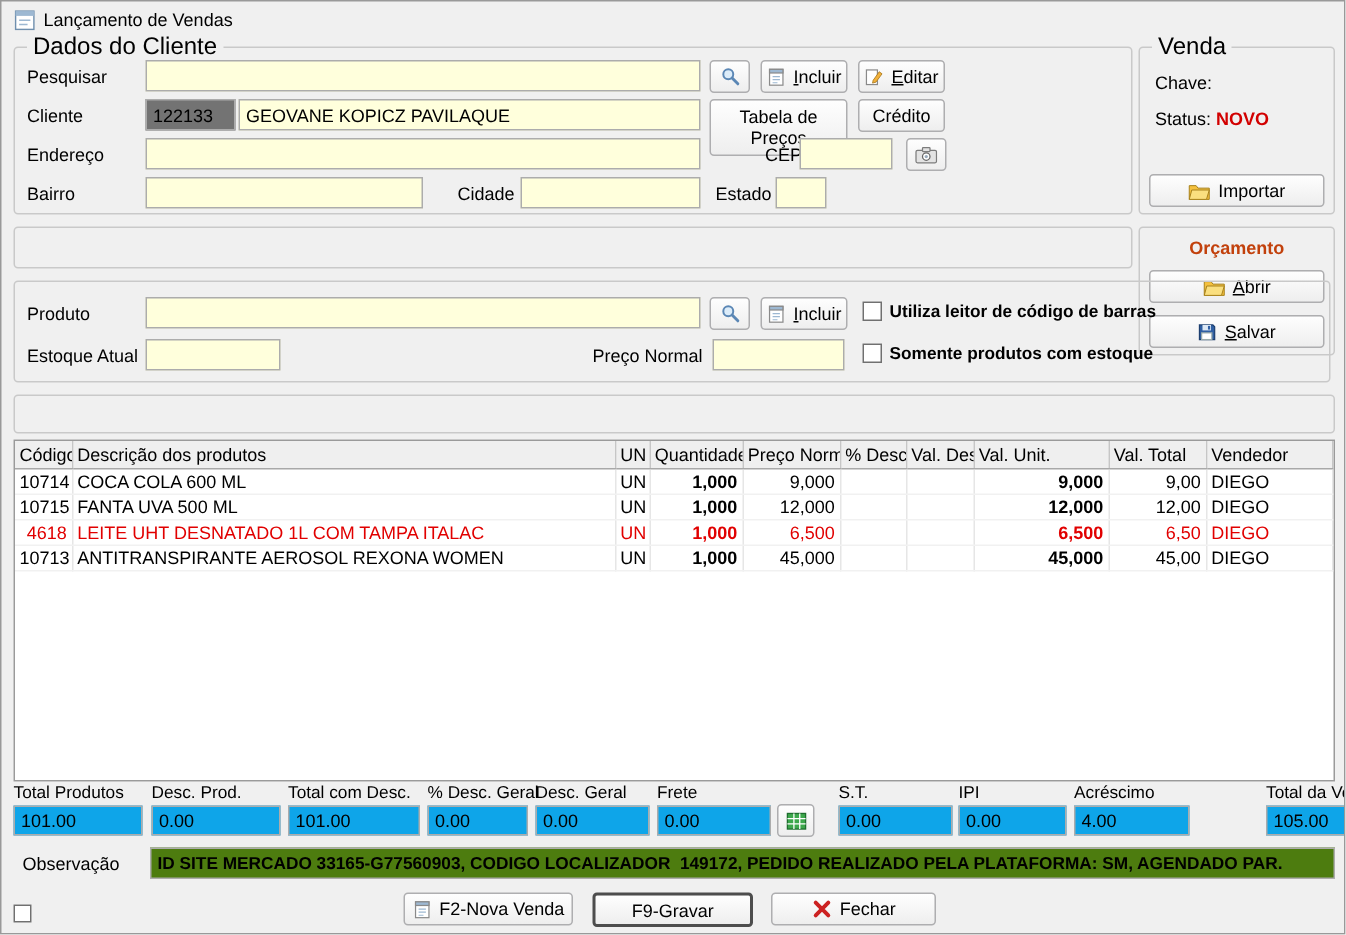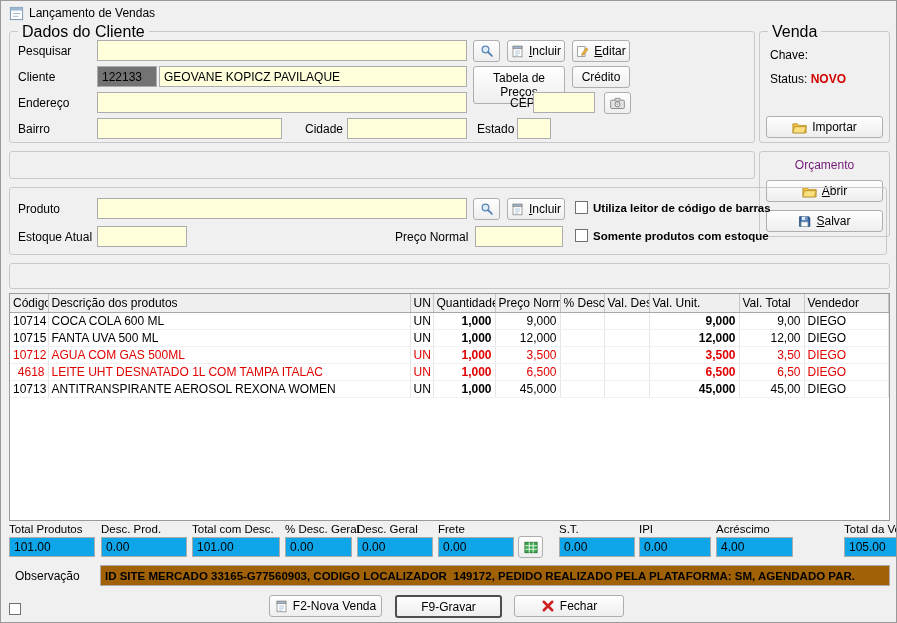--- a/index.html
+++ b/index.html
@@ -16,40 +16,40 @@
          background:linear-gradient(#fefefe,#eeeeee); border:1px solid #aeaeb0; border-radius:3px;
          font-size:12px; cursor:default; }
   .btn .btn-label { display:inline-block; }
   .btn.default { border:2px solid #4d4d4d; }
   .uline::first-letter { text-decoration:underline; }
   .cb-row { position:absolute; display:flex; align-items:center; gap:5px;font-weight:bold; }
   .cb-box { width:13px; height:13px; background:#fff; border:1px solid #707070; flex:none; }
   .cb-label { font-size:11.5px; white-space:nowrap; }
   .status-new { color:#d20000; font-weight:bold; }
   .orc-title { position:absolute; top:6px; left:0; width:100%; text-align:center;
-               color:#701a75; font-weight:normal; }
+               color:#c2410c; font-weight:bold; }
   
   .grid { position:absolute; left:8px; top:292px; width:881px; height:228px;
           background:#fff; border:1px solid #9a9a9a; overflow:hidden; }
   .grid table { border-collapse:collapse; table-layout:fixed; width:100%; }
   .grid th { background:#efefef; border-right:1px solid #c6c6c6; border-bottom:1px solid #a8a8a8;
              font-weight:normal; text-align:left; padding:1px 3px; height:18px; font-size:12px;
              white-space:nowrap; overflow:hidden; }
   .grid td { border-right:1px solid #e6e6e6; border-bottom:1px solid #f1f1f1; padding:0 3px;
              height:17px; font-size:12px; white-space:nowrap; overflow:hidden; }
   .grid tr.red td { color:#e10000; }
   .grid td.sel { background:#6da8dc; }
   .num { text-align:right; }
   .bold { font-weight:bold; }
   
   .total { position:absolute; top:522px; }
   .total-label { font-size:11.5px; margin-bottom:2px; white-space:nowrap; }
   .total-field { width:100%; height:20px; border:1px solid #acacac; background:#0ea5e9; padding:0 4px; }
   .obs-field { position:absolute; left:99px; top:564px; width:790px; height:21px;
-               border:1px solid #acacac; background:#a16207; padding:0 4px; font-weight:bold; font-size:11.5px; }
+               border:1px solid #acacac; background:#4d7c0f; padding:0 4px; font-weight:bold; font-size:11.5px; }
   svg { display:block; flex:none; }
 </style>
 </head>
 <body>
 
 <div class="window">
 
   <span style="position:absolute;left:8px;top:5px;">
     <svg width="15" height="15" viewBox="0 0 16 16">
         <rect x="1.5" y="1.5" width="13" height="13" fill="#fff" stroke="#6f8fae"></rect>
@@ -259,32 +259,20 @@
           <td>UN</td>
           <td class="num bold">1,000</td>
           <td class="num">12,000</td>
           <td class="num"></td>
           <td class="num"></td>
           <td class="num bold">12,000</td>
           <td class="num">12,00</td>
           <td>DIEGO</td>
         </tr>
         <tr class="red">
-          <td class="num">10712</td>
-          <td>AGUA COM GAS 500ML</td>
-          <td>UN</td>
-          <td class="num bold">1,000</td>
-          <td class="num">3,500</td>
-          <td class="num"></td>
-          <td class="num"></td>
-          <td class="num bold">3,500</td>
-          <td class="num">3,50</td>
-          <td>DIEGO</td>
-        </tr>
-        <tr class="red">
           <td class="num">4618</td>
           <td>LEITE UHT DESNATADO 1L COM TAMPA ITALAC</td>
           <td>UN</td>
           <td class="num bold">1,000</td>
           <td class="num">6,500</td>
           <td class="num"></td>
           <td class="num"></td>
           <td class="num bold">6,500</td>
           <td class="num">6,50</td>
           <td>DIEGO</td>

